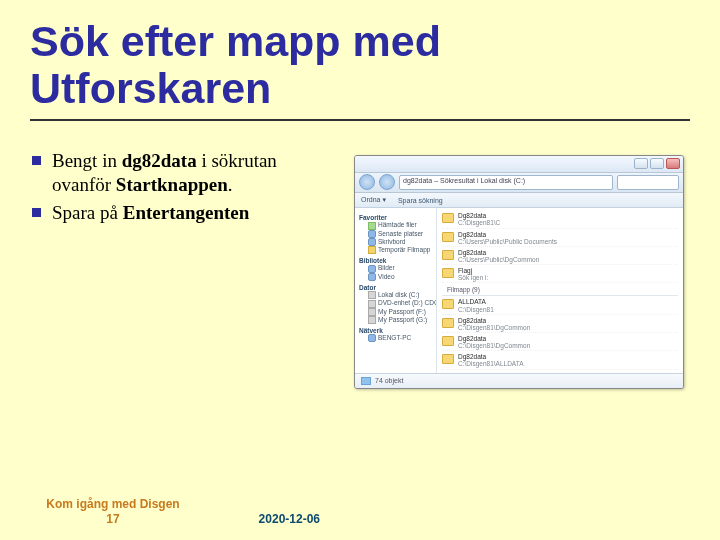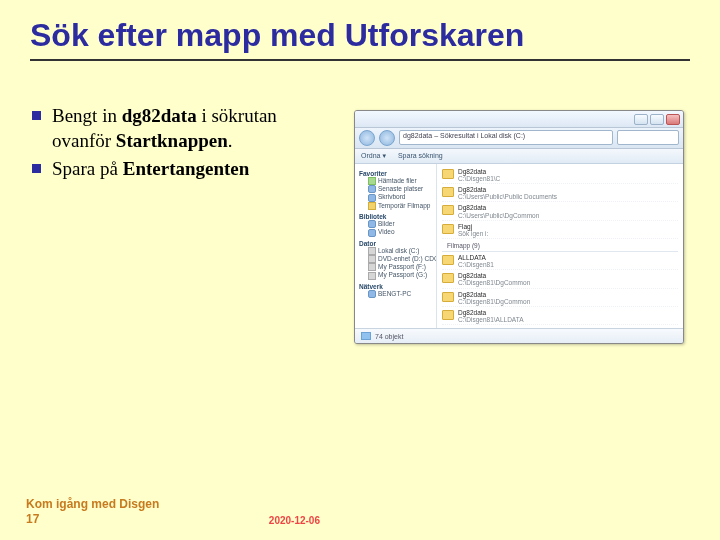--- a/index.html
+++ b/index.html
@@ -10,27 +10,27 @@
     color: #000;
     position: relative;
   }
   .slide {
     padding: 18px 30px 0 30px;
     width: 720px;
     height: 540px;
     position: relative;
   }
   .title {
-    font-size: 32px;
+    font-size: 43px;
     font-weight: bold;
     color: #2c2ca0;
     line-height: 1.1;
     padding-bottom: 6px;
     border-bottom: 2px solid #333;
-    margin-bottom: 43px;
+    margin-bottom: 28px;
     font-family: Arial, Helvetica, sans-serif;
   }
   .content {
     display: flex;
     gap: 14px;
   }
   .bullets {
     width: 310px;
     font-size: 19px;
     line-height: 1.28;
@@ -202,33 +202,34 @@
     align-items: flex-end;
     font-family: Arial, Helvetica, sans-serif;
   }
   .foot-left {
     color: #c77a1e;
     font-size: 12px;
     font-weight: bold;
     width: 200px;
     line-height: 1.2;
     padding-left: 26px;
+    text-align: center;
   }
   .foot-center {
     flex: 1;
     text-align: center;
     font-size: 14px;
     font-weight: bold;
     color: #000;
   }
   .foot-right {
     width: 160px;
     text-align: right;
-    color: #ef4444;
-    font-size: 10px;
+    color: #0c4a6e;
+    font-size: 12px;
     font-weight: bold;
     padding-right: 40px;
   }
 </style>
 </head>
 <body>
 
 <div class="slide">
 
   <h1 class="title">Sök efter mapp med Utforskaren</h1>

